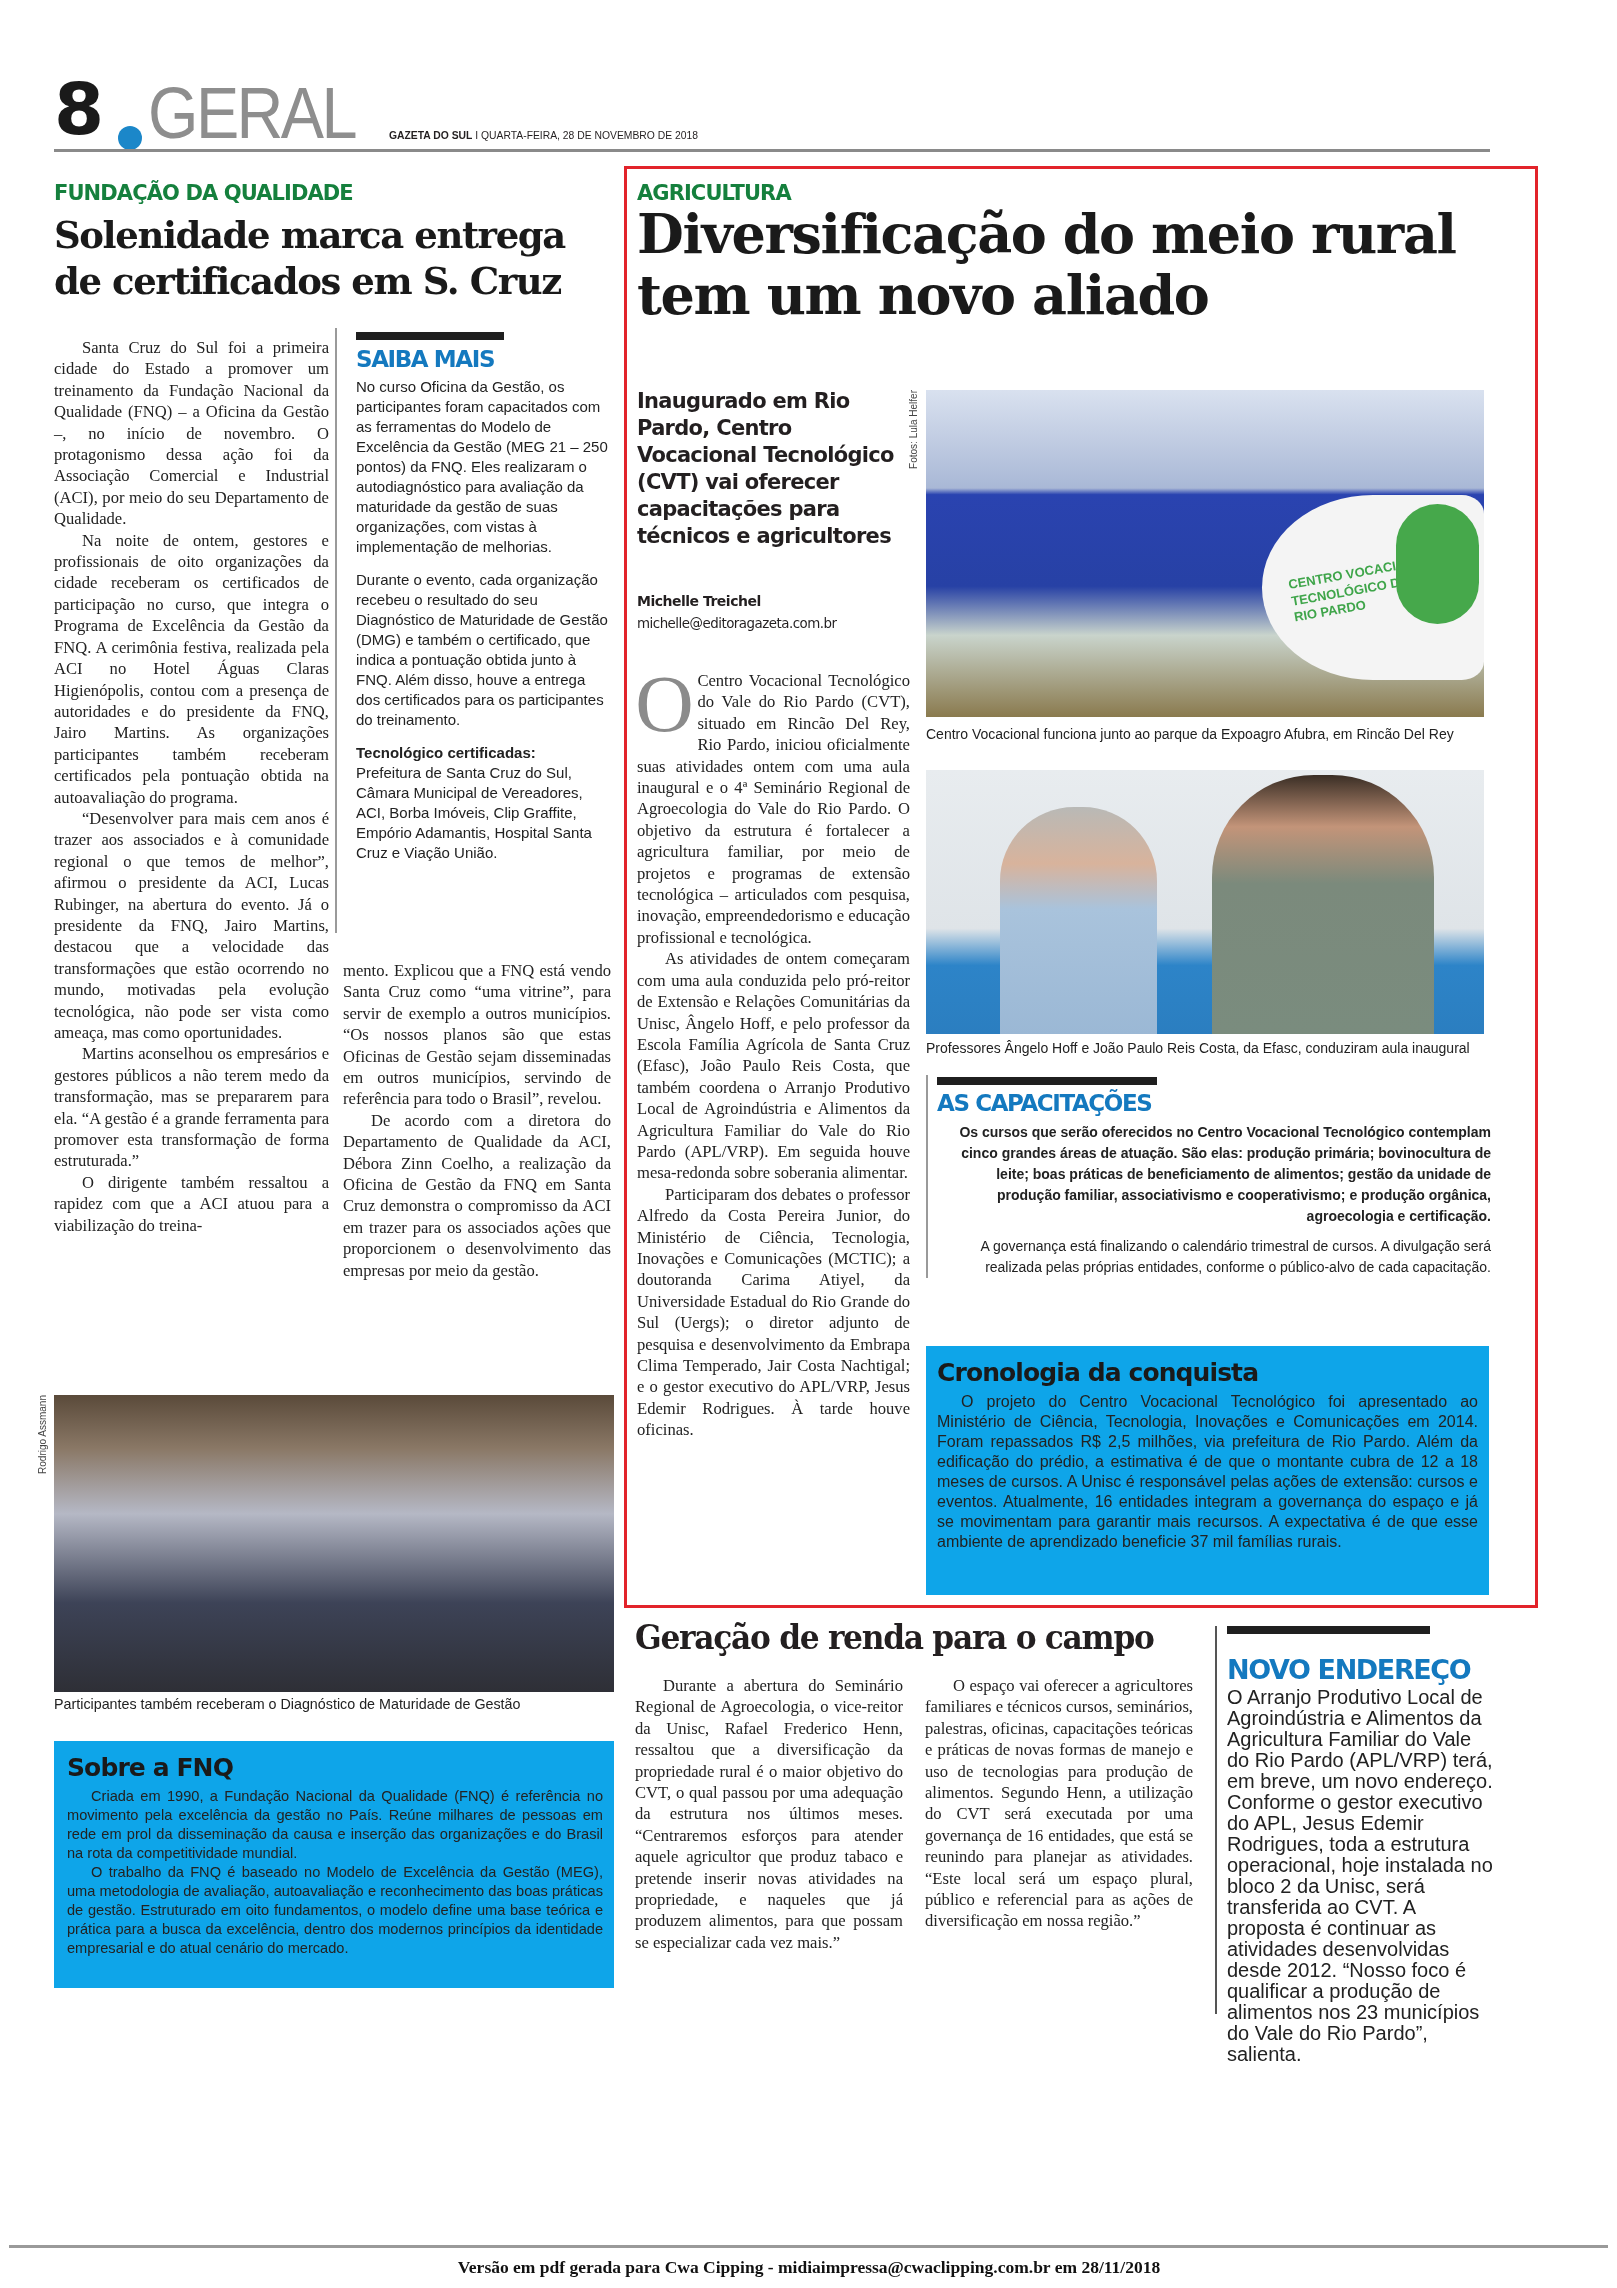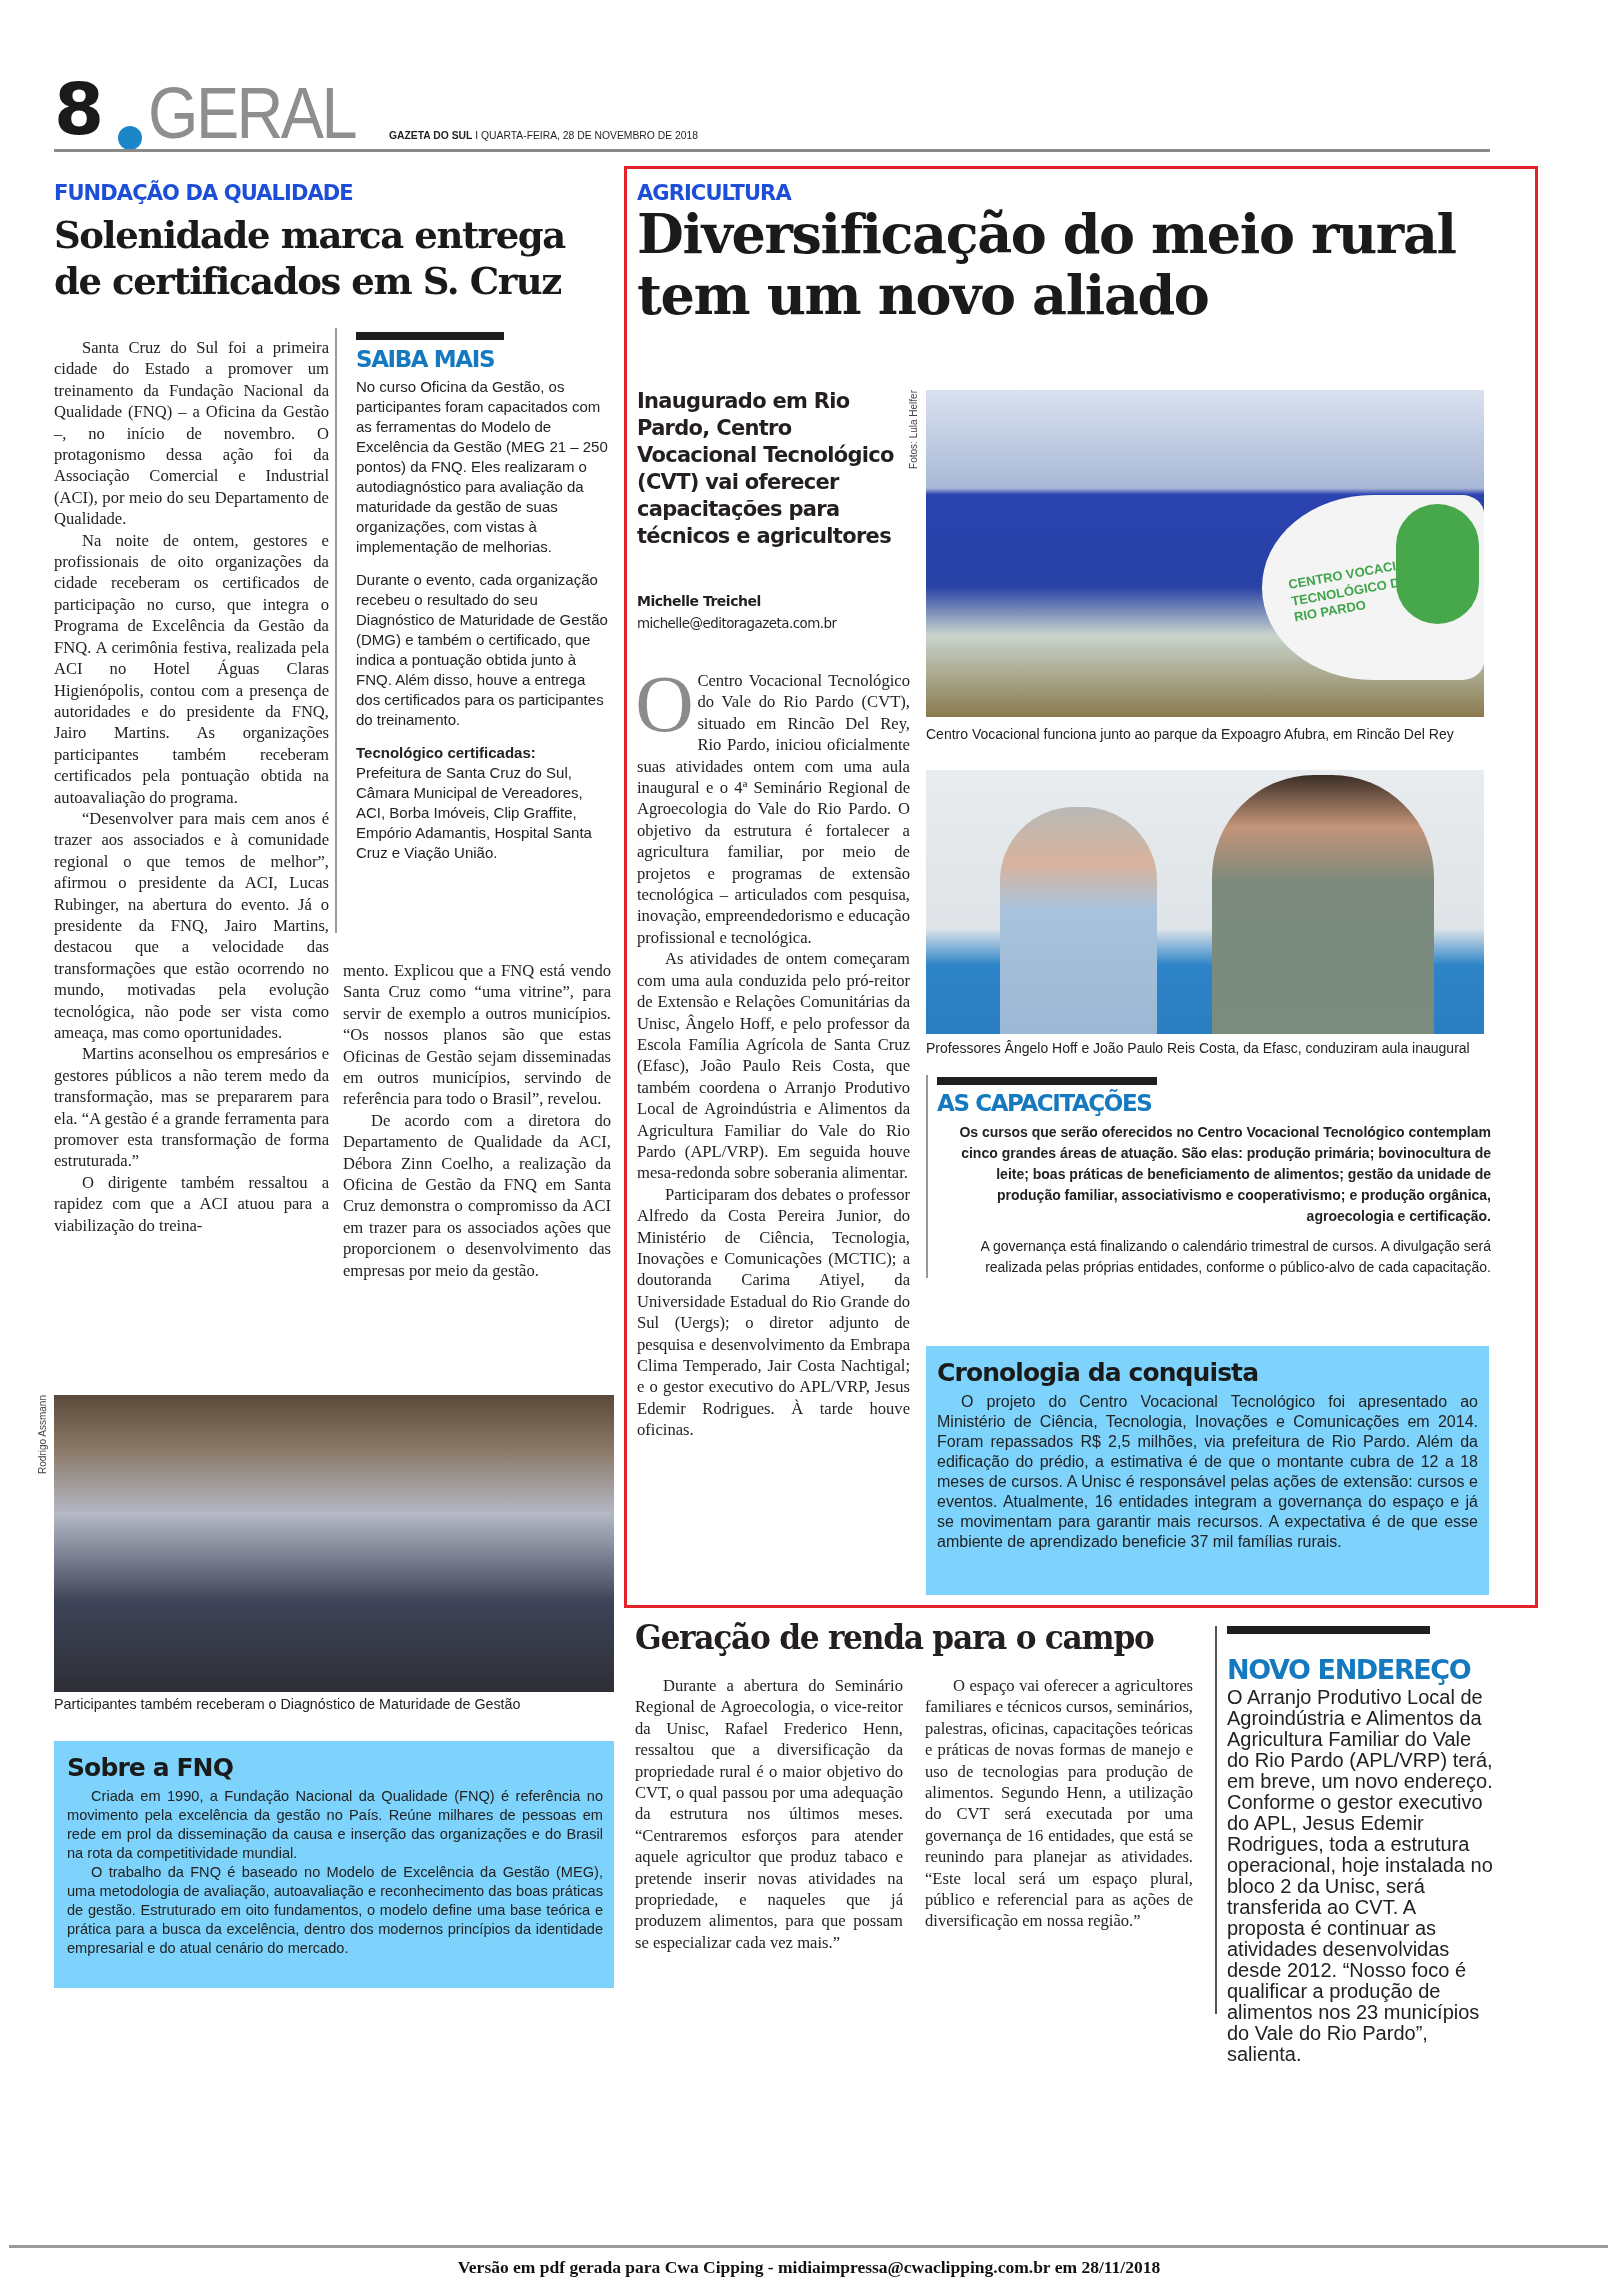--- a/index.html
+++ b/index.html
@@ -8,21 +8,21 @@
   .abs { position: absolute; }
 
   
   .page-num { left: 54px; top: 72px; font-family: "DejaVu Sans", sans-serif; font-weight: bold; font-size: 72px; line-height: 74px; color: #1a1a1a; letter-spacing: -1.8px; }
   .page-dot { left: 118px; top: 126px; width: 24px; height: 24px; border-radius: 50%; background: #1b87c9; }
   .section-name { left: 148px; top: 76px; font-family: "Liberation Sans", sans-serif; font-size: 72px; line-height: 74px; color: #8e8e8e; font-weight: normal; letter-spacing: -2.8px; transform: scaleX(0.9); transform-origin: left; }
   .paper-info { left: 389px; top: 129px; font-size: 11.5px; color: #231f20; white-space: nowrap; transform: scaleX(0.9); transform-origin: left; }
   .paper-info b { font-weight: bold; }
   .top-rule { left: 54px; top: 149px; width: 1436px; height: 2.8px; background: #8a8a8a; }
 
-  .kicker { color: #1d4ed8; font-weight: bold; font-family: "DejaVu Sans", sans-serif; letter-spacing: -0.9px; }
+  .kicker { color: #15803d; font-weight: bold; font-family: "DejaVu Sans", sans-serif; letter-spacing: -0.9px; }
   .serif-head { font-family: "DejaVu Serif", serif; font-weight: bold; color: #1a1a1a; letter-spacing: -1.4px; }
   .body-serif { font-family: "Liberation Serif", serif; font-size: 16.6px; line-height: 21.4px; color: #222; text-align: justify; hyphens: auto; }
   .body-serif p { text-indent: 28px; }
   .sans-body { font-family: "Liberation Sans", sans-serif; font-size: 15px; line-height: 20px; color: #222; }
 
   
   .l-kicker { left: 54px; top: 181px; font-size: 21px; }
   .l-head { left: 54px; top: 212px; width: 554px; font-size: 37px; line-height: 46px; }
   .l-col1 { left: 54px; top: 337px; width: 275px; }
   .l-col2 { left: 343px; top: 960px; width: 268px; }
@@ -36,21 +36,21 @@
   .saiba .sans-body { font-size: 15px; line-height: 20px; margin-top: 3.7px; }
   .saiba p + p { margin-top: 13px; }
 
   .photo { background: #8a8a8a; overflow: hidden; }
   .photo-group { left: 54px; top: 1395px; width: 560px; height: 297px; background: linear-gradient(180deg,#5a4a3a 0%,#8a7866 18%,#b5b8c5 40%,#3d4357 70%,#2e2f36 100%); }
   .photo-credit-v { font-size: 10px; color: #444; transform: rotate(-90deg); transform-origin: left top; white-space: nowrap; }
   .credit-rodrigo { left: 41px; top: 1486px; }
   .caption { font-family: "Liberation Sans", sans-serif; font-size: 14.3px; color: #222; white-space: nowrap; }
   .cap-group { left: 54px; top: 1696px; }
 
-  .graybox { background: #7dd3fc; }
+  .graybox { background: #0ea5e9; }
   .sobre { left: 54px; top: 1741px; width: 560px; height: 247px; padding: 11px 11px 0 13px; }
   .gb-title { font-family: "DejaVu Sans", sans-serif; font-weight: bold; font-size: 25px; color: #1a1a1a; letter-spacing: -0.9px; line-height: 31px; }
   .sobre .sans-body { font-size: 14.6px; line-height: 19px; text-align: justify; margin-top: 3.7px; }
   .sobre p { text-indent: 24px; }
 
   
   .redbox { left: 624px; top: 166px; width: 914px; height: 1442px; border: 3.7px solid #e2232a; }
   .r-kicker { left: 637px; top: 181px; font-size: 21px; }
   .r-head { left: 637px; top: 204px; width: 868px; font-size: 54px; line-height: 61px; }
   .r-deck { left: 637px; top: 388px; width: 258px; font-family: "DejaVu Sans", sans-serif; font-weight: bold; font-size: 21px; line-height: 27px; color: #231f20; letter-spacing: -0.7px; }

